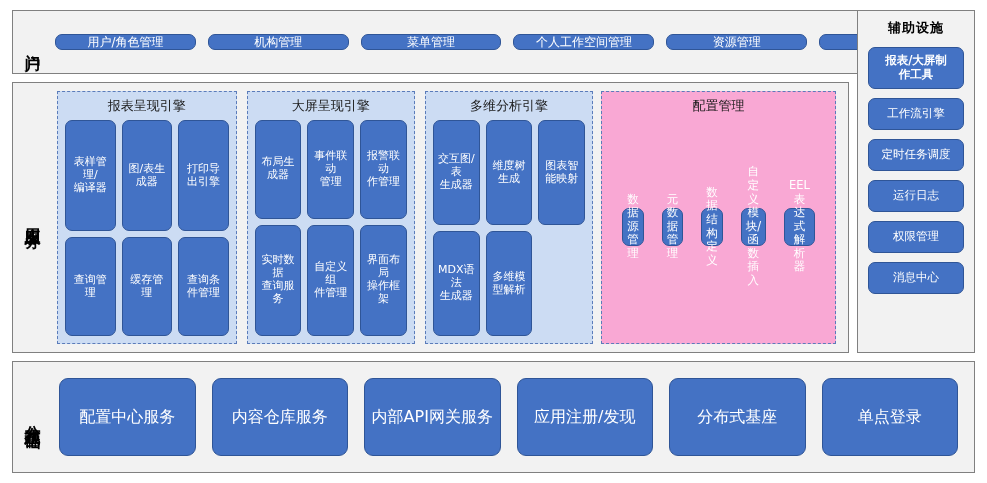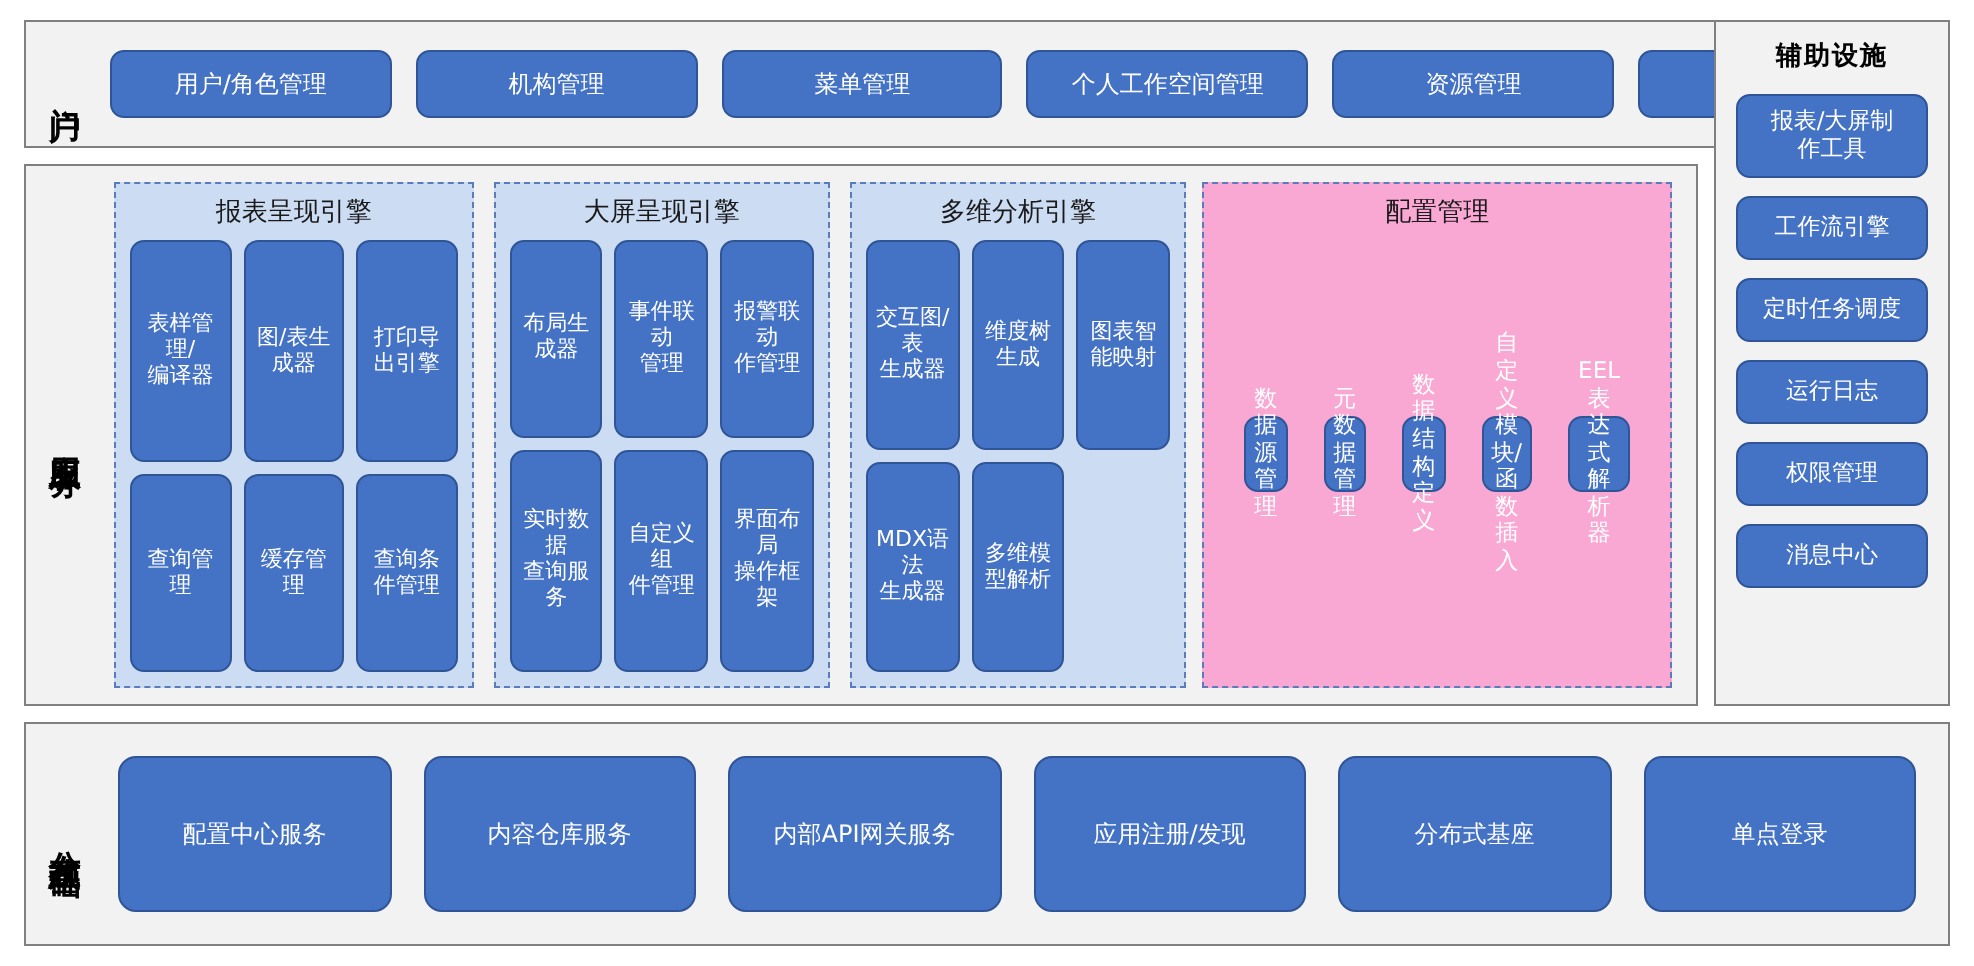--- a/index.html
+++ b/index.html
@@ -76,21 +76,21 @@
   }
   #portal-section { flex: 1 1 auto; }
   .portal-body {
     flex: 1 1 auto;
     display: flex;
     align-items: center;
     gap: 12px;
     padding: 0 14px 0 4px;
   }
   .portal-body .btn {
-    height: 34px;
+    height: 16px;
     flex: 1 1 0;
     font-size: 12px;
   }
 
   
   #aux-section {
     flex: 0 0 118px;
     flex-direction: column;
     align-items: stretch;
     padding: 8px 10px 10px 10px;
@@ -107,21 +107,21 @@
   .aux-list {
     display: flex;
     flex-direction: column;
     gap: 9px;
     flex: 1 1 auto;
   }
   .aux-list .btn {
     height: 32px;
     font-size: 11.5px;
   }
-  .aux-list .btn.tall { height: 42px; }
+  .aux-list .btn.tall { height: 42px; font-weight: bold; }
 
   
   .mid-row {
     display: flex;
     gap: 8px;
     flex: 1 1 auto;
     min-height: 0;
   }
   #app-section { flex: 1 1 auto; }
   .app-body {
@@ -200,21 +200,21 @@
     flex: 1 1 auto;
     display: flex;
     align-items: center;
     gap: 16px;
     padding: 0 16px 0 8px;
   }
   .infra-body .btn {
     flex: 1 1 0;
     height: 78px;
     border-radius: 9px;
-    font-size: 12px;
+    font-size: 16px;
   }
 </style>
 </head>
 <body>
 
 <div id="root">
 
   <div class="top-row">
 
     <div class="section" id="portal-section">

